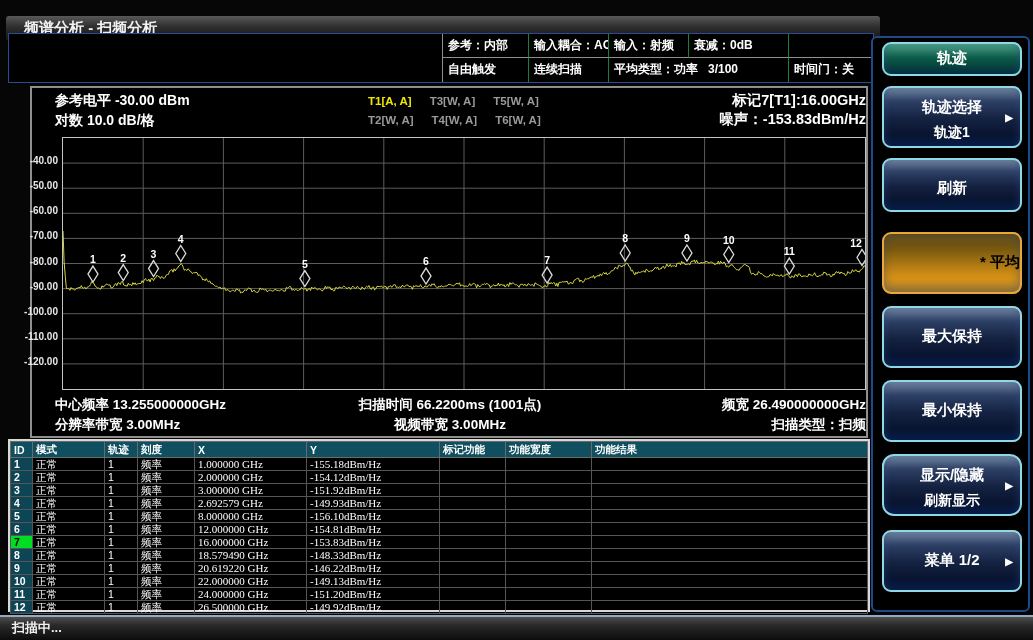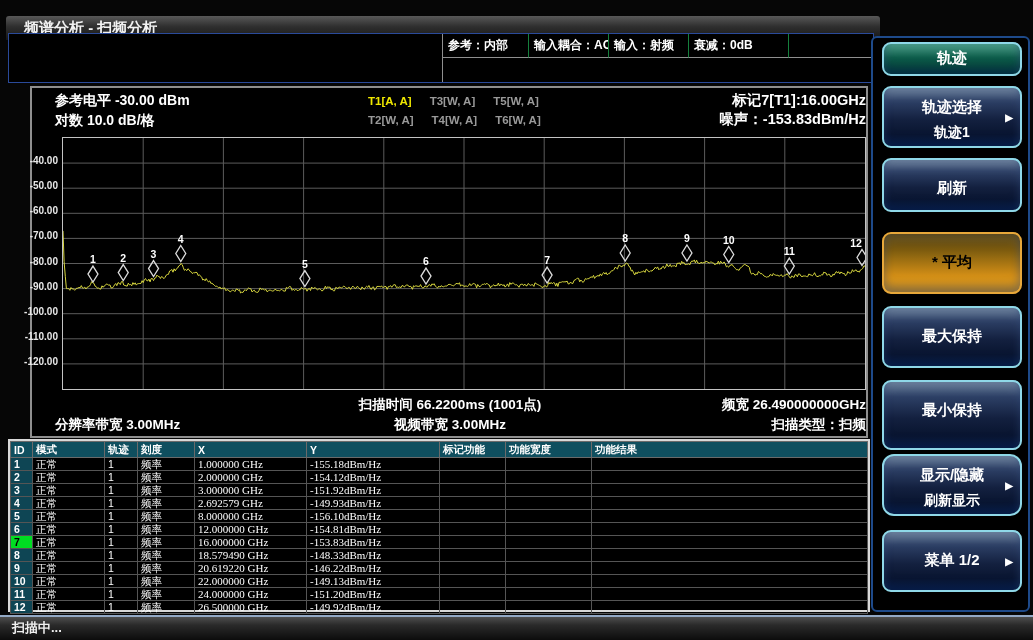--- a/index.html
+++ b/index.html
@@ -88,20 +88,26 @@
 
   <div class="abs settings">
     <div class="sett-empty"></div>
     <div class="sett-grid">
       <div class="sett-row r1">
         <div class="sc w1">参考：内部</div>
         <div class="sc w2">输入耦合：AC</div>
         <div class="sc w3">输入：射频</div>
         <div class="sc w4">衰减：0dB</div>
         <div class="sc"></div>
+      </div>
+      <div class="sett-row r2">
+        <div class="sc w1">自由触发</div>
+        <div class="sc w2">连续扫描</div>
+        <div class="sc wavg"><span>平均类型：功率</span><span class="avgcnt">3/100</span></div>
+        <div class="sc">时间门：关</div>
       </div>
     </div>
   </div>
 
   <div class="abs graphbox"></div>
   <div class="abs reflevel">参考电平 -30.00 dBm</div>
   <div class="abs scaletxt">对数 10.0 dB/格</div>
   <div class="abs tracelabels tl1"><span style="color: rgb(240, 232, 0);">T1[A, A]</span><span>T3[W, A]</span><span>T5[W, A]</span></div>
   <div class="abs tracelabels tl2"><span>T2[W, A]</span><span>T4[W, A]</span><span>T6[W, A]</span></div>
   <div class="abs mline m1">标记7[T1]:16.00GHz</div>
@@ -157,20 +163,21 @@
         <polygon points="623.9559999999999,107.001670875 628.9559999999999,115.001670875 623.9559999999999,123.001670875 618.9559999999999,115.001670875" fill="none" stroke="#dcdcdc" stroke-width="1.3"></polygon>
         <text x="623.9559999999999" y="104.001670875" fill="#fff" font-size="10.5" font-weight="bold" text-anchor="middle" font-family="Liberation Sans, sans-serif">9</text>
         <polygon points="665.7599093997735,108.504 670.7599093997735,116.504 665.7599093997735,124.504 660.7599093997735,116.504" fill="none" stroke="#dcdcdc" stroke-width="1.3"></polygon>
         <text x="665.7599093997735" y="105.504" fill="#fff" font-size="10.5" font-weight="bold" text-anchor="middle" font-family="Liberation Sans, sans-serif">10</text>
         <polygon points="726.311060777652,120.05000000000001 731.311060777652,128.05 726.311060777652,136.05 721.311060777652,128.05" fill="none" stroke="#dcdcdc" stroke-width="1.3"></polygon>
         <text x="726.311060777652" y="117.05000000000001" fill="#fff" font-size="10.5" font-weight="bold" text-anchor="middle" font-family="Liberation Sans, sans-serif">11</text>
         <polygon points="799,111.51599999999996 804,119.51599999999996 799,127.51599999999996 794,119.51599999999996" fill="none" stroke="#dcdcdc" stroke-width="1.3"></polygon>
         <text x="793" y="108.51599999999996" fill="#fff" font-size="10.5" font-weight="bold" text-anchor="middle" font-family="Liberation Sans, sans-serif">12</text>
       </svg>
   </div>
+  <div class="abs foot fl fr1">中心频率 13.255000000GHz</div>
   <div class="abs foot fc fr1">扫描时间 66.2200ms (1001点)</div>
   <div class="abs foot fr fr1">频宽 26.490000000GHz</div>
   <div class="abs foot fl fr2">分辨率带宽 3.00MHz</div>
   <div class="abs foot fc fr2">视频带宽 3.00MHz</div>
   <div class="abs foot fr fr2">扫描类型：扫频</div>
 
   <div class="abs tablebox">
     <table id="mtable">
       <colgroup>
         <col style="width:22px">
@@ -339,27 +346,27 @@
     </div>
     <div id="softkeys">
         <div class="btn" style="top: 48px; height: 62px;">
           <span class="l1">轨迹选择</span>
           <span class="l2">轨迹1</span>
           <span class="arrow">▶</span>
         </div>
         <div class="btn" style="top: 120px; height: 54px;">
           <span class="l1s">刷新</span>
         </div>
-        <div class="btn orange" style="top: 194px; height: 62px;">
+        <div class="btn orange" style="top: 194px; height: 62px; text-align: right;">
           <span class="l1s">* 平均</span>
         </div>
         <div class="btn" style="top: 268px; height: 62px;">
           <span class="l1s">最大保持</span>
         </div>
-        <div class="btn" style="top: 342px; height: 70px;">
+        <div class="btn" style="top: 342px; height: 62px;">
           <span class="l1s">最小保持</span>
         </div>
         <div class="btn" style="top: 416px; height: 62px; border-radius: 12px;">
           <span class="l1">显示/隐藏</span>
           <span class="l2">刷新显示</span>
           <span class="arrow">▶</span>
         </div>
         <div class="btn" style="top: 492px; height: 62px;">
           <span class="l1s">菜单 1/2</span>
           <span class="arrow">▶</span>

